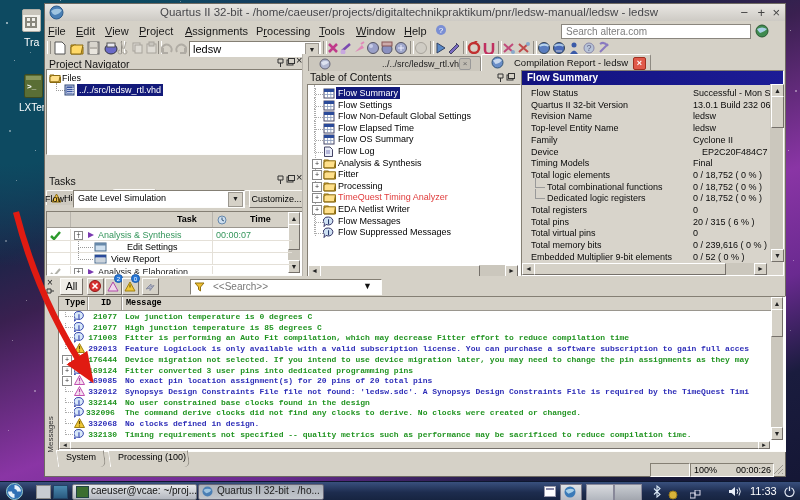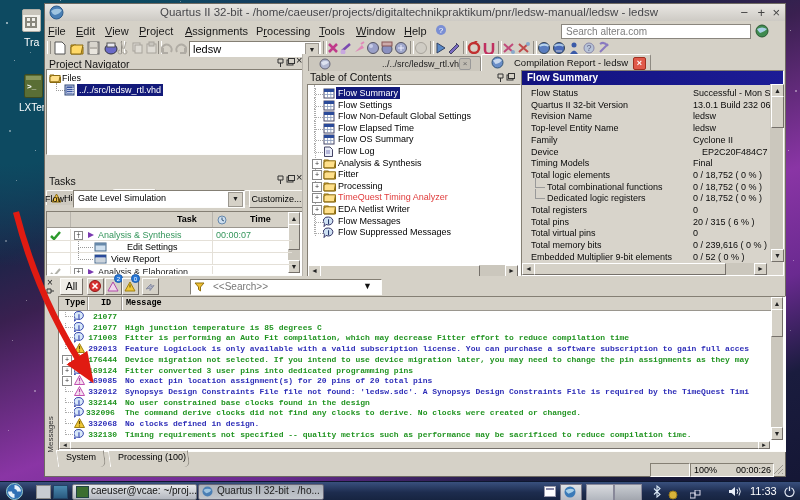--- a/index.html
+++ b/index.html
@@ -629,20 +629,21 @@
   </div>
 </div>
 <div class="abs" style="left:0;top:0;" id="msgrows">
 <div class="abs nowrap" style="left:0;top:311.0px;width:770px;height:10.7px;overflow:hidden;">
       <div class="abs" style="left:65px;top:-4px;width:7px;height:9px;border-left:1px dotted #aaa;border-bottom:1px dotted #aaa;"></div>
       <svg class="abs" style="left:74px;top:0px;" width="10" height="11">
         <path d="M5 0.5 a4.5 4 0 1 1 -2.5 7.4 l-2 2.4 l0.5 -3.2 a4.5 4 0 0 1 4 -6.6z" fill="#d8e8f8" stroke="#3344aa"></path>
         <text x="5" y="7.5" font-size="7" font-weight="bold" fill="#2233aa" text-anchor="middle">i</text>
       </svg>
       <span class="abs mono" style="left:86px;top:1px;width:31px;text-align:right;font-size:8px;font-weight:bold;color:#219421;">21077</span>
+      <span class="abs mono" style="left:125px;top:1px;font-size:8px;font-weight:bold;color:#219421;">Low junction temperature is 0 degrees C</span>
     </div>
 <div class="abs nowrap" style="left:0;top:321.7px;width:770px;height:10.7px;overflow:hidden;">
       <div class="abs" style="left:65px;top:-4px;width:7px;height:9px;border-left:1px dotted #aaa;border-bottom:1px dotted #aaa;"></div>
       <svg class="abs" style="left:74px;top:0px;" width="10" height="11">
         <path d="M5 0.5 a4.5 4 0 1 1 -2.5 7.4 l-2 2.4 l0.5 -3.2 a4.5 4 0 0 1 4 -6.6z" fill="#d8e8f8" stroke="#3344aa"></path>
         <text x="5" y="7.5" font-size="7" font-weight="bold" fill="#2233aa" text-anchor="middle">i</text>
       </svg>
       <span class="abs mono" style="left:86px;top:1px;width:31px;text-align:right;font-size:8px;font-weight:bold;color:#219421;">21077</span>
       <span class="abs mono" style="left:125px;top:1px;font-size:8px;font-weight:bold;color:#219421;">High junction temperature is 85 degrees C</span>
     </div>

